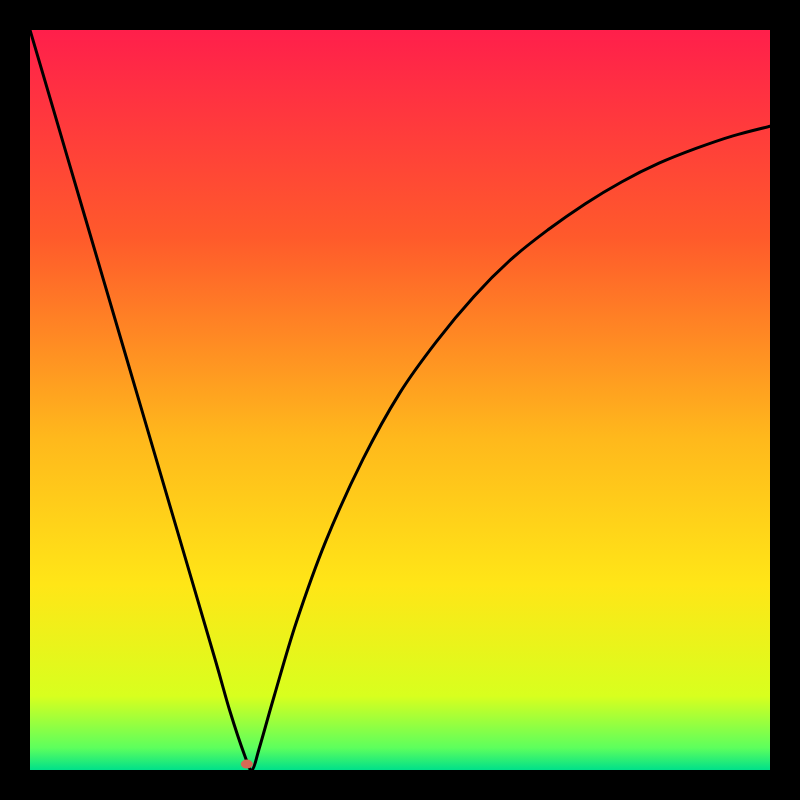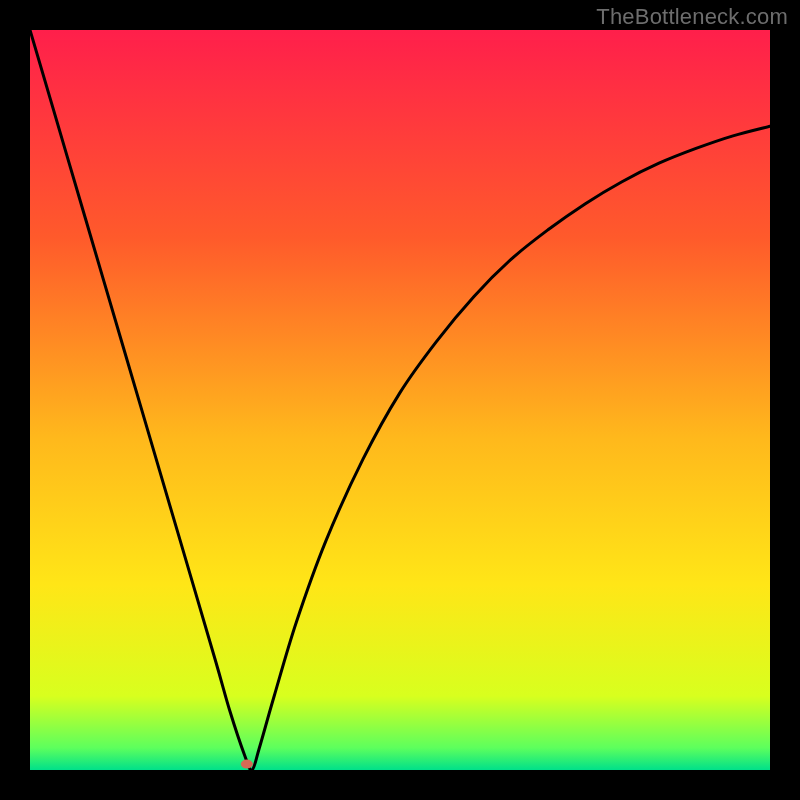--- a/index.html
+++ b/index.html
@@ -56,14 +56,13 @@
             <stop offset="97%" stop-color="#5dff5d"></stop>
             <stop offset="100%" stop-color="#00e08a"></stop>
           </linearGradient>
       </defs>
       <rect id="bg-rect" x="0" y="0" width="740" height="740" fill="url(#bg-grad)"></rect>
       <path id="curve-path" fill="none" stroke="#000" stroke-width="3" stroke-linejoin="round" stroke-linecap="round" d="M 0.00 0.00 C 6.17 20.97, 24.67 83.87, 37.00 125.80 C 49.33 167.73, 61.67 209.67, 74.00 251.60 C 86.33 293.53, 98.67 335.47, 111.00 377.40 C 123.33 419.33, 135.67 461.27, 148.00 503.20 C 160.33 545.13, 176.37 599.40, 185.00 629.00 C 193.63 658.60, 194.87 664.77, 199.80 680.80 C 204.73 696.83, 210.90 715.33, 214.60 725.20 C 218.30 735.07, 219.53 741.23, 222.00 740.00 C 224.47 738.77, 225.70 730.13, 229.40 717.80 C 233.10 705.47, 238.03 686.97, 244.20 666.00 C 250.37 645.03, 257.77 617.90, 266.40 592.00 C 275.03 566.10, 284.90 537.73, 296.00 510.60 C 307.10 483.47, 320.67 453.87, 333.00 429.20 C 345.33 404.53, 357.67 382.33, 370.00 362.60 C 382.33 342.87, 394.67 326.83, 407.00 310.80 C 419.33 294.77, 431.67 279.97, 444.00 266.40 C 456.33 252.83, 468.67 240.50, 481.00 229.40 C 493.33 218.30, 505.67 209.05, 518.00 199.80 C 530.33 190.55, 542.67 181.92, 555.00 173.90 C 567.33 165.88, 579.67 158.48, 592.00 151.70 C 604.33 144.92, 616.67 138.75, 629.00 133.20 C 641.33 127.65, 653.67 122.96, 666.00 118.40 C 678.33 113.84, 690.67 109.52, 703.00 105.82 C 715.33 102.12, 733.83 97.80, 740.00 96.20"></path>
       <ellipse id="marker-dot" fill="#d46a55" cx="216.82" cy="734.08" rx="6" ry="4.5"></ellipse>
     </svg>
   </div>
 
-  <div class="watermark">TheBottleneck.com</div>
 </div>
 
 </body></html>

